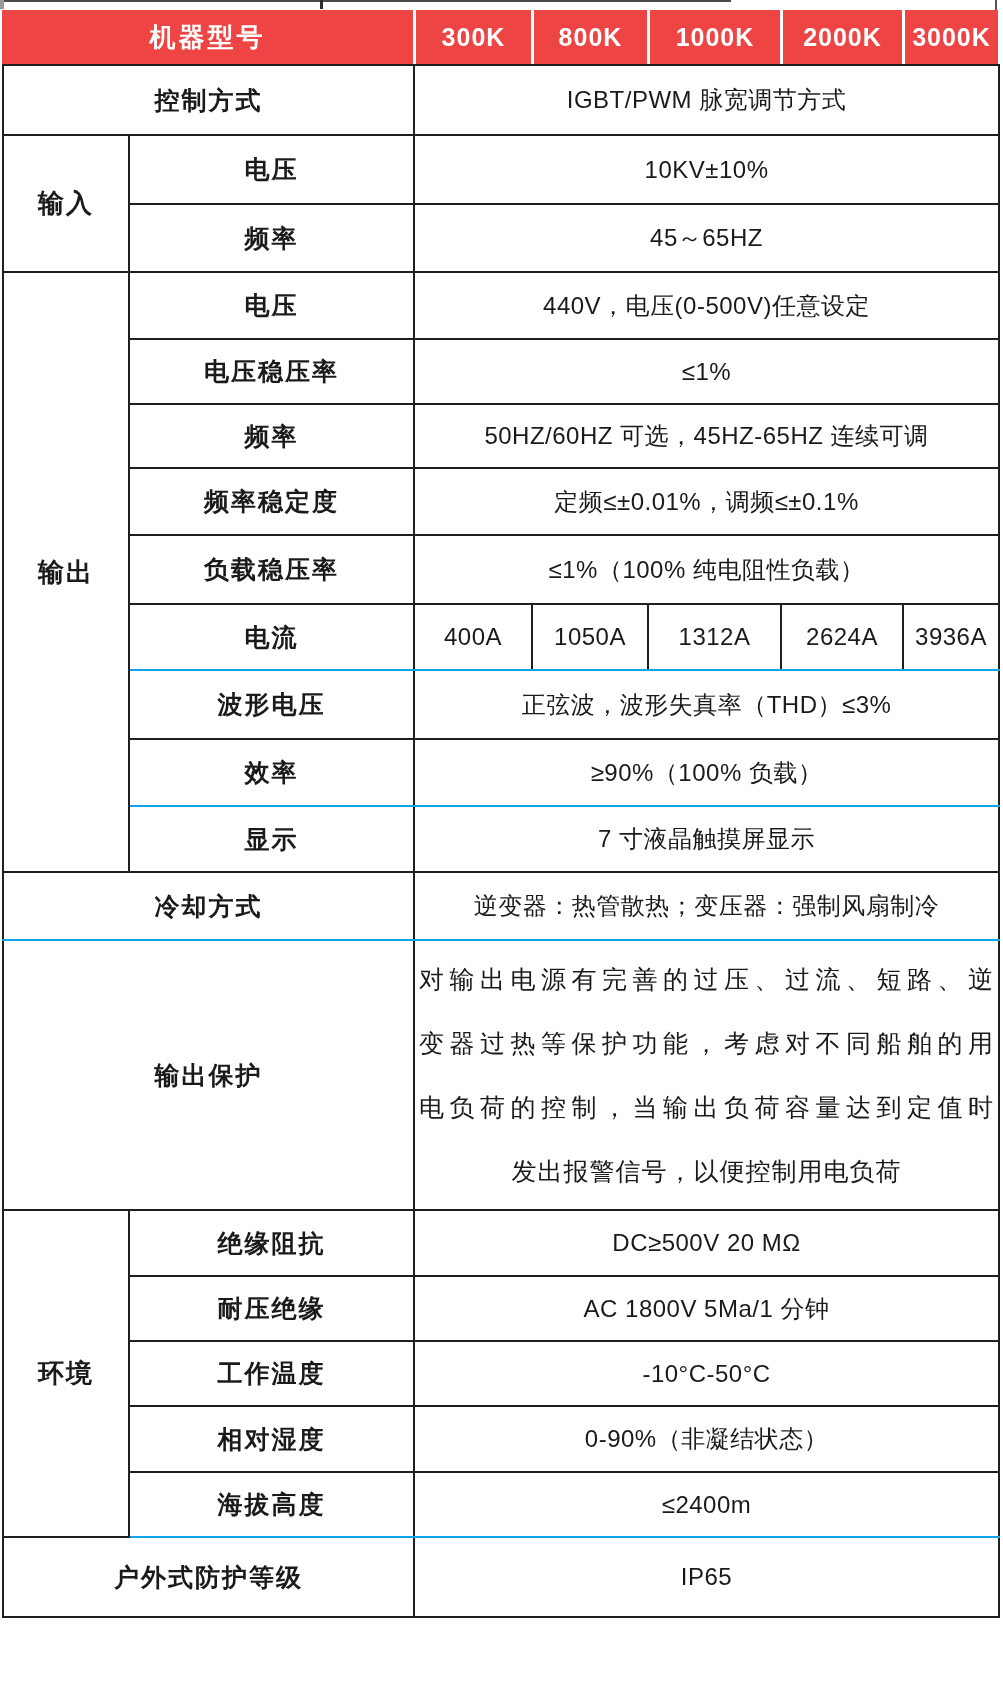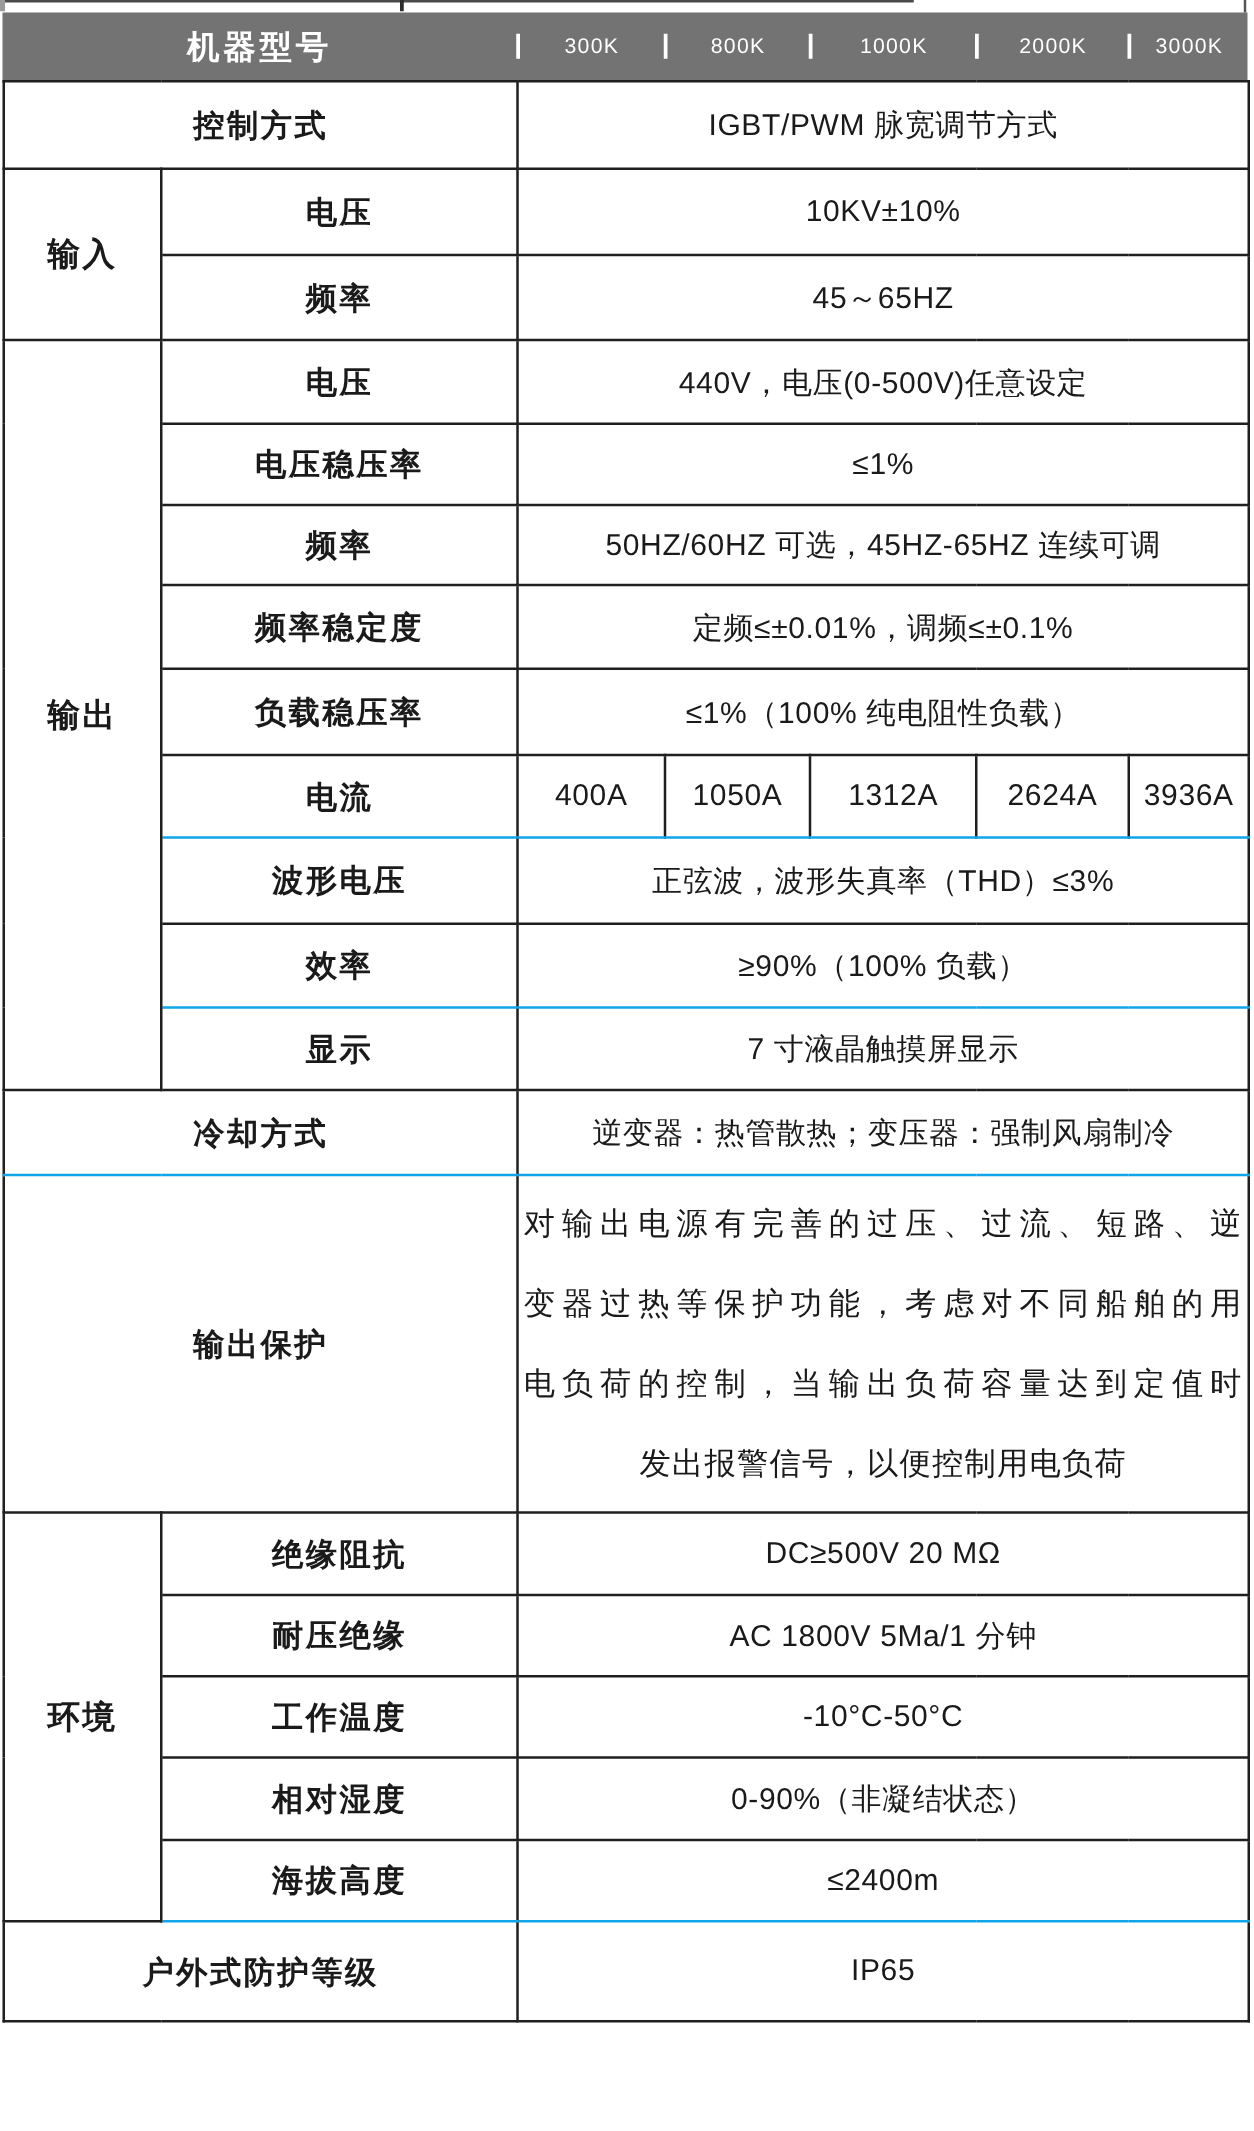--- a/index.html
+++ b/index.html
@@ -15,21 +15,21 @@
   .top-tick-c{position:absolute;left:995px;top:0;width:2px;height:10px;background:#555;}
 
   
   .hdr{
     position:absolute;left:2px;top:10px;width:996px;height:54px;
     display:flex;align-items:stretch;
   }
   .hdr-cell{
     box-sizing:border-box;
     display:flex;align-items:center;justify-content:center;
-    color:#fff;font-size:17px;letter-spacing:1px;font-weight:400;
+    color:#fff;font-size:25px;letter-spacing:1px;font-weight:700;
   }
   .hdr-cell + .hdr-cell{border-left:3px solid #ffffff;}
   .hdr-model{width:411px;font-size:26px;font-weight:600;letter-spacing:3px;}
   .hc-1{width:118px;} .hc-2{width:116px;} .hc-3{width:133px;}
   .hc-4{width:122px;} .hc-5{width:96px;}
 
   
   table.spec{
     position:absolute;left:2px;top:64px;width:996px;
     border-collapse:collapse;table-layout:fixed;
@@ -54,21 +54,21 @@
   }
 </style>
 </head>
 <body>
 
 <div class="top-line"></div>
 <div class="top-tick-a"></div>
 <div class="top-tick-b"></div>
 <div class="top-tick-c"></div>
 
-<div class="hdr" style="background:#737373;align-items:center;">
+<div class="hdr" style="background:#ef4444;">
   <div class="hdr-cell hdr-model">机器型号</div>
   <div class="hdr-cell hc-1">300K</div>
   <div class="hdr-cell hc-2">800K</div>
   <div class="hdr-cell hc-3">1000K</div>
   <div class="hdr-cell hc-4">2000K</div>
   <div class="hdr-cell hc-5">3000K</div>
 </div>
 
 <table class="spec">
   <colgroup>

